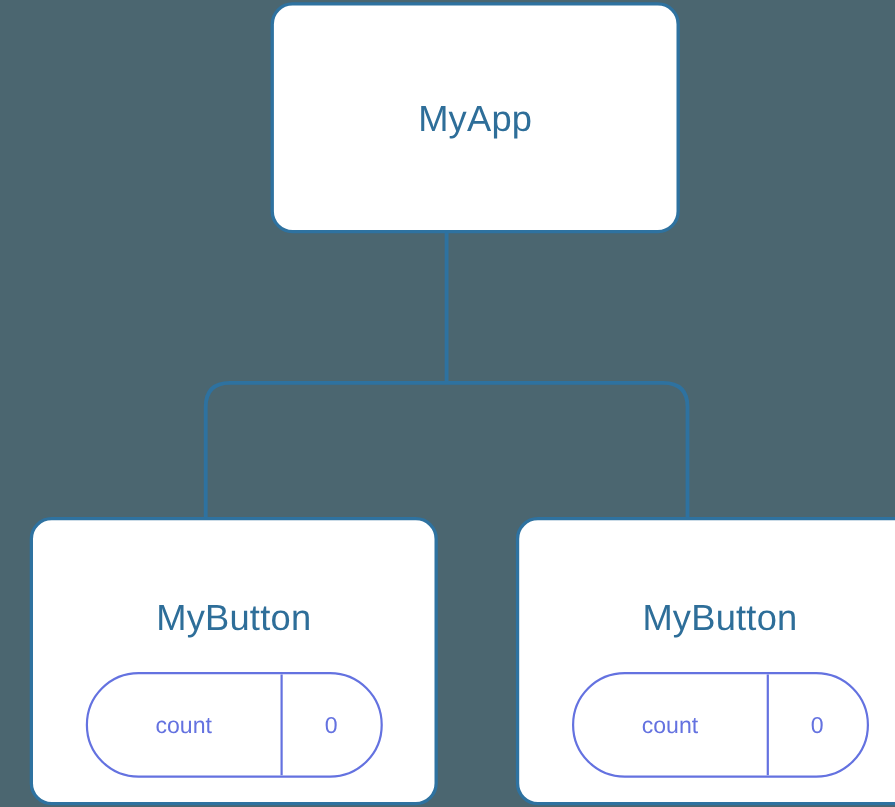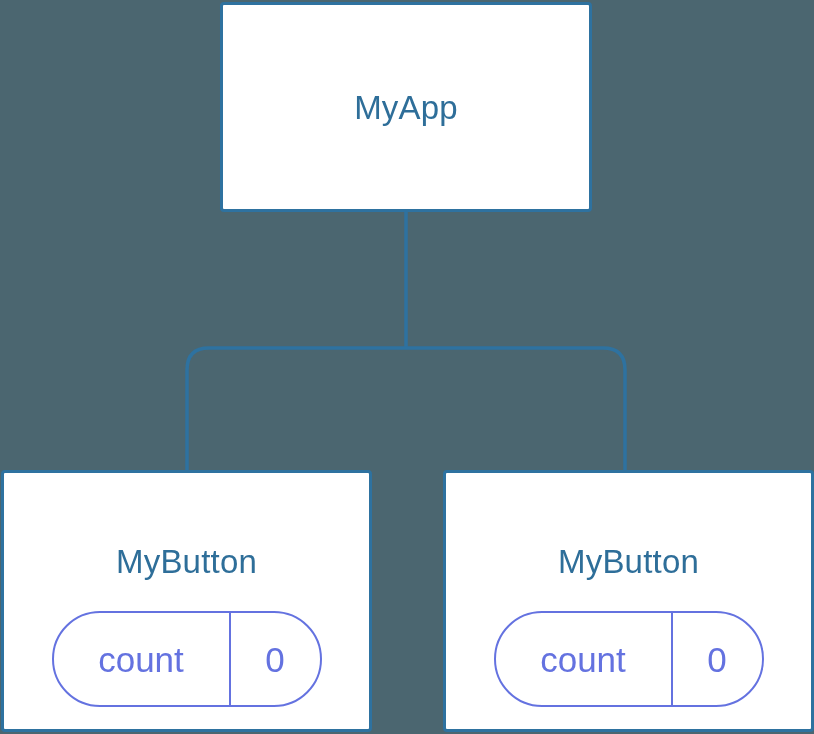--- a/index.html
+++ b/index.html
@@ -30,24 +30,25 @@
     z-index: 1;
   }
 
   
   .node {
     position: absolute;
     z-index: 2;
     box-sizing: border-box;
     background: #ffffff;
     border: 3px solid #2e72a0;
-    border-radius: 4px;
+    border-radius: 20px;
     display: flex;
     flex-direction: column;
     align-items: center;
+    margin-left: 26px;
   }
 
   .node-title {
     color: #2e6e99;
     font-size: 33px;
     font-weight: 400;
     letter-spacing: 0.2px;
     line-height: 1;
     white-space: nowrap;
   }
@@ -95,21 +96,21 @@
     border-right: 2px solid #6472e0;
   }
   .pill-val {
     flex: 1 1 auto;
     display: flex;
     align-items: center;
     justify-content: center;
   }
   .pill-text {
     color: #6472e0;
-    font-size: 35px;
+    font-size: 21px;
     line-height: 1;
     white-space: nowrap;
   }
 </style>
 </head>
 <body>
 
 <div id="stage">
 
   <svg id="connectors" viewBox="0 0 814 734" xmlns="http://www.w3.org/2000/svg">

